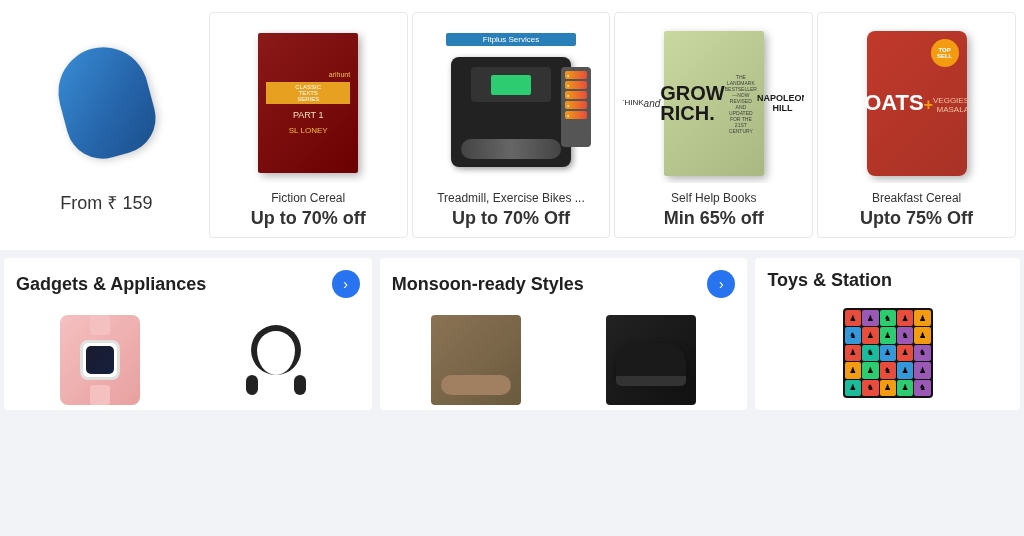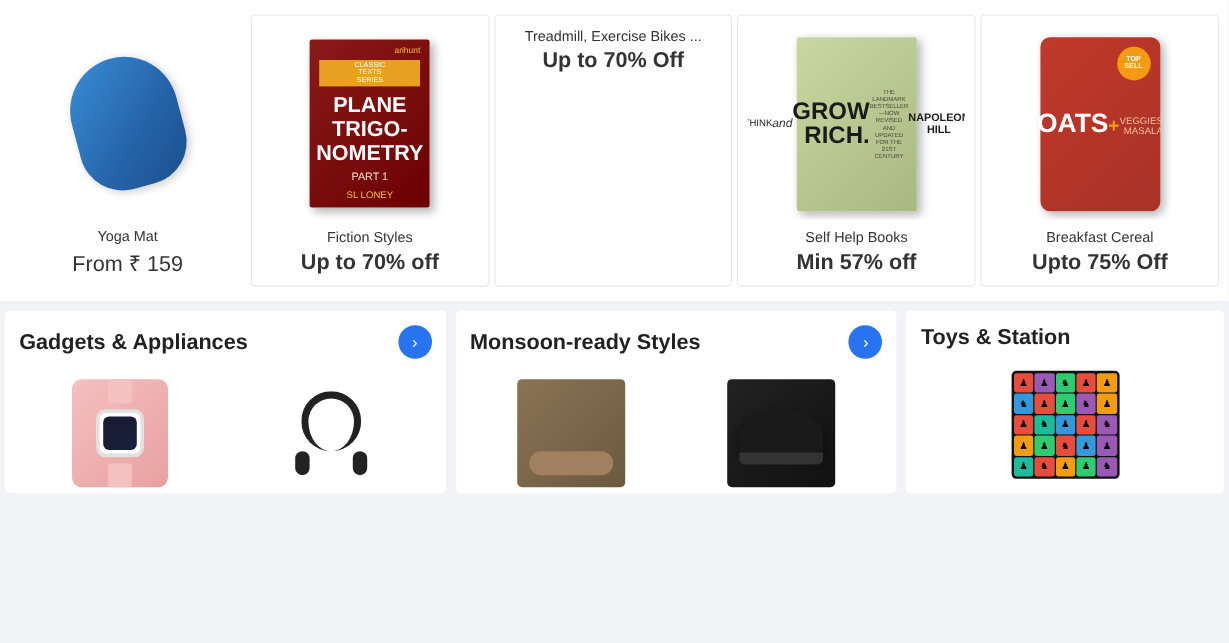--- a/index.html
+++ b/index.html
@@ -223,21 +223,21 @@
       font-size: 8px;
       color: #222;
       text-align: center;
       margin-bottom: 2px;
     }
 
     .think-main {
       font-size: 20px;
       font-weight: 900;
       color: #1a1a1a;
-      text-align: right;
+      text-align: left;
       line-height: 1;
     }
 
     .think-and {
       font-size: 10px;
       font-style: italic;
       color: #333;
     }
 
     .think-author {
@@ -571,55 +571,71 @@
 <body>
 
 <div class="main-container">
 
   <div class="product-row">
 
     <div class="product-card">
       <div class="product-image-wrap">
         <div class="yoga-mat-img"></div>
       </div>
-      <div class="product-name">Yoga Mat</div>
       <div class="product-price">From ₹ 159</div>
     </div>
 
     <div class="product-card">
       <div class="product-image-wrap">
         <div class="fiction-book-img">
           <div class="book-header">arihunt</div>
           <div class="book-series">CLASSIC<br>TEXTS<br>SERIES</div>
-          <div class="book-title">PLANE<br>TRIGO-<br>NOMETRY</div>
           <div class="book-subtitle">PART 1</div>
           <div class="book-author">SL LONEY</div>
         </div>
       </div>
-      <div class="product-name">Fiction Styles</div>
+      <div class="product-name">Fiction Cereal</div>
       <div class="product-price bold">Up to 70% off</div>
     </div>
 
     <div class="product-card">
+      <div class="product-image-wrap">
+        <div class="treadmill-wrap">
+          <div class="treadmill-banner">Fitplus Services</div>
+          <div class="treadmill-body">
+            <div class="treadmill-panel">
+              <div class="treadmill-screen"></div>
+            </div>
+            <div class="treadmill-right-panel">
+              <div class="panel-item">●</div>
+              <div class="panel-item">●</div>
+              <div class="panel-item">●</div>
+              <div class="panel-item">●</div>
+              <div class="panel-item">●</div>
+            </div>
+            <div class="treadmill-belt"></div>
+          </div>
+        </div>
+      </div>
       <div class="product-name">Treadmill, Exercise Bikes ...</div>
       <div class="product-price bold">Up to 70% Off</div>
     </div>
 
     <div class="product-card">
       <div class="product-image-wrap">
         <div class="think-book-img">
           <div class="think-title">THINK</div>
           <div class="think-and">and</div>
           <div class="think-main">GROW<br>RICH.</div>
           <div class="think-desc">THE LANDMARK BESTSELLER—NOW REVISED AND UPDATED FOR THE 21ST CENTURY</div>
           <div class="think-author">NAPOLEON HILL</div>
         </div>
       </div>
       <div class="product-name">Self Help Books</div>
-      <div class="product-price bold">Min 57% off</div>
+      <div class="product-price bold">Min 65% off</div>
     </div>
 
     <div class="product-card">
       <div class="product-image-wrap">
         <div class="oats-img">
           <div class="oats-badge">TOP<br>SELL</div>
           <div class="oats-brand">OATS<span class="oats-plus">+</span></div>
           <div class="oats-sub">VEGGIES MASALA</div>
           <div class="oats-image-area"></div>
         </div>

